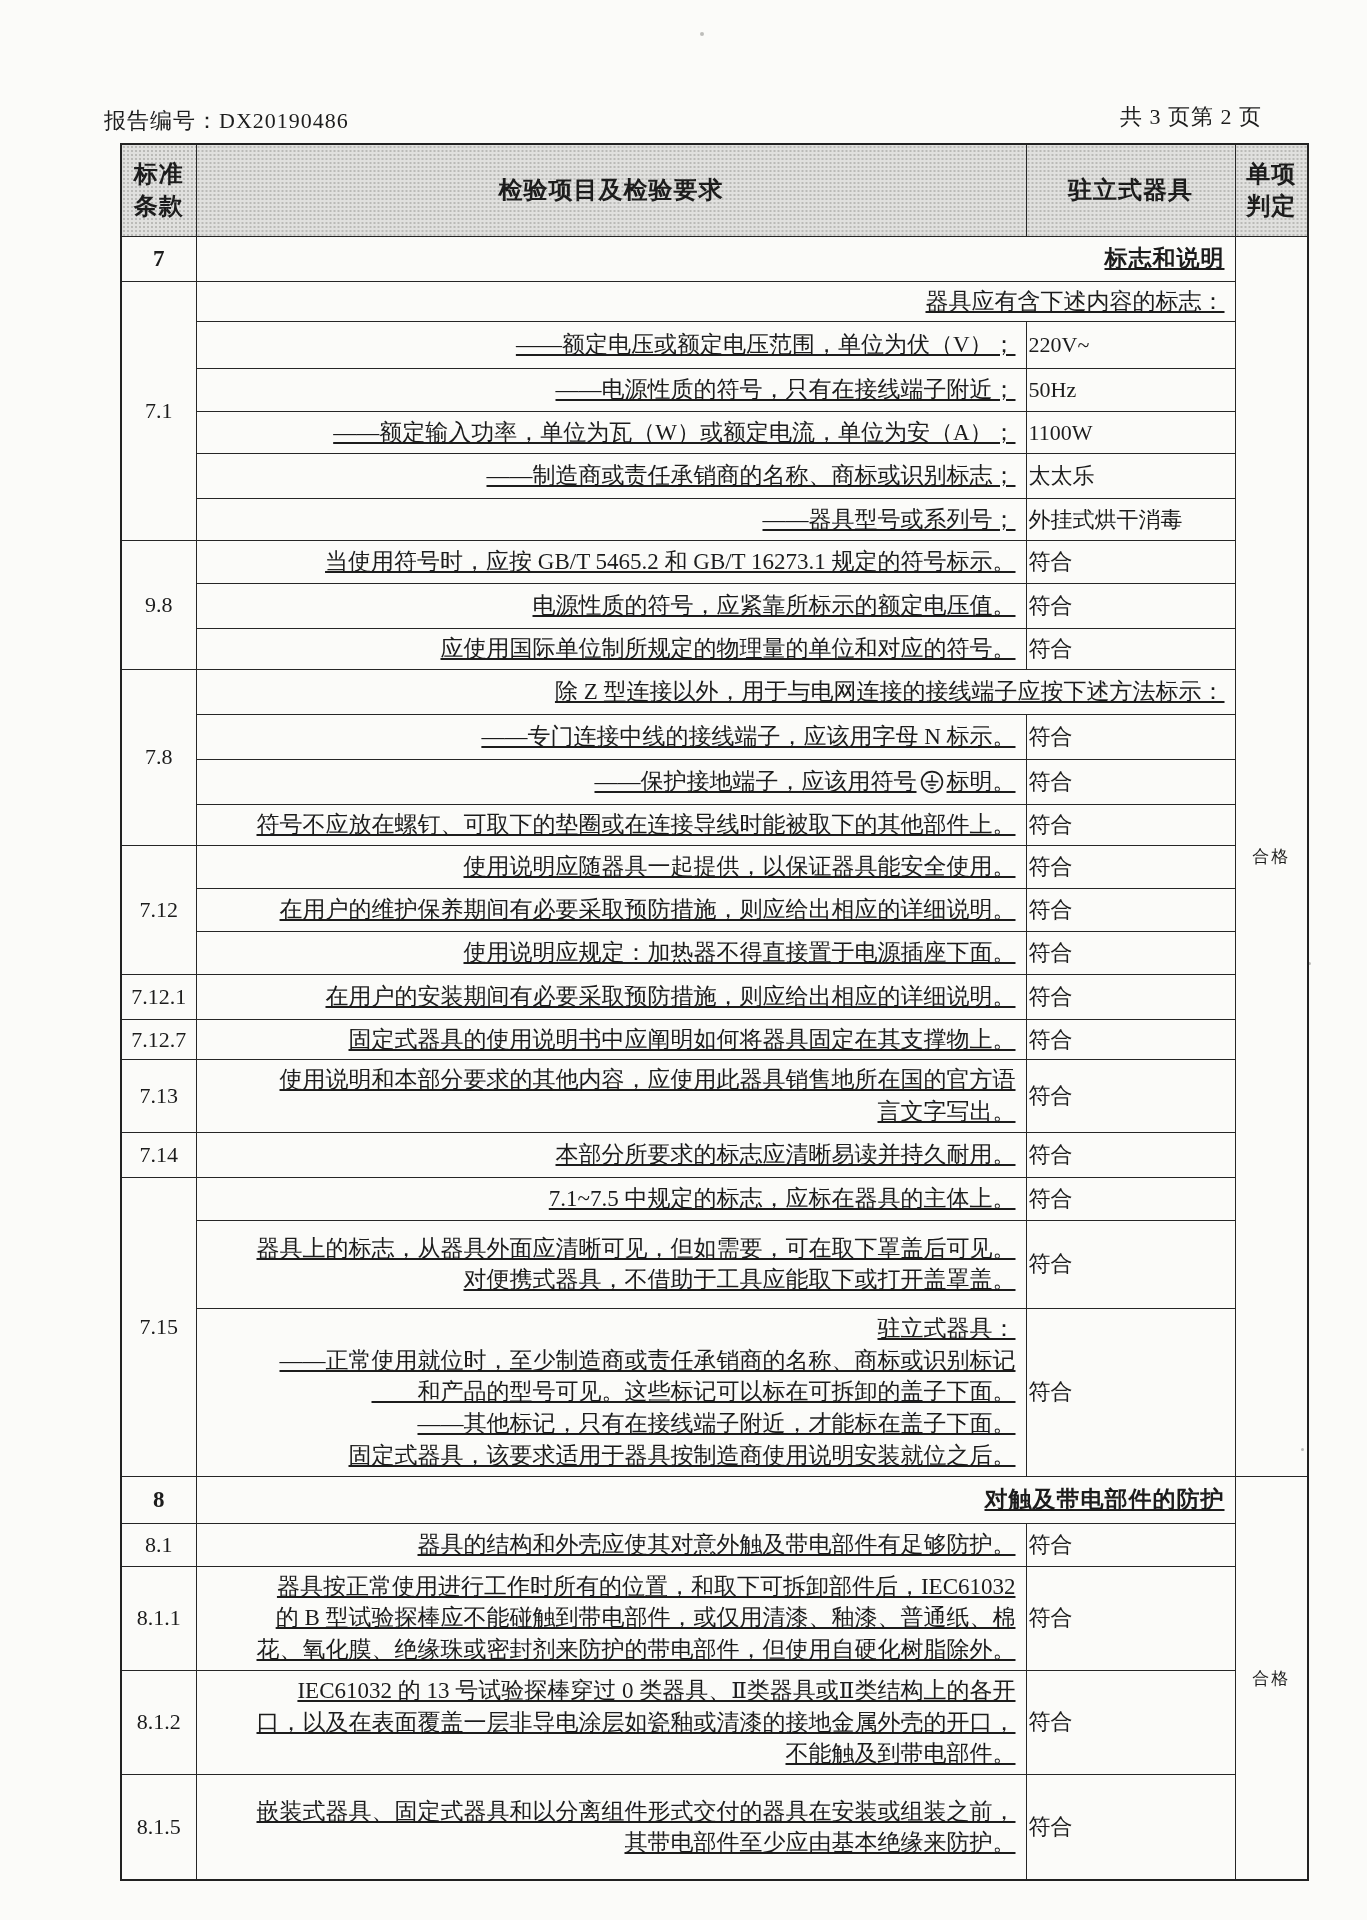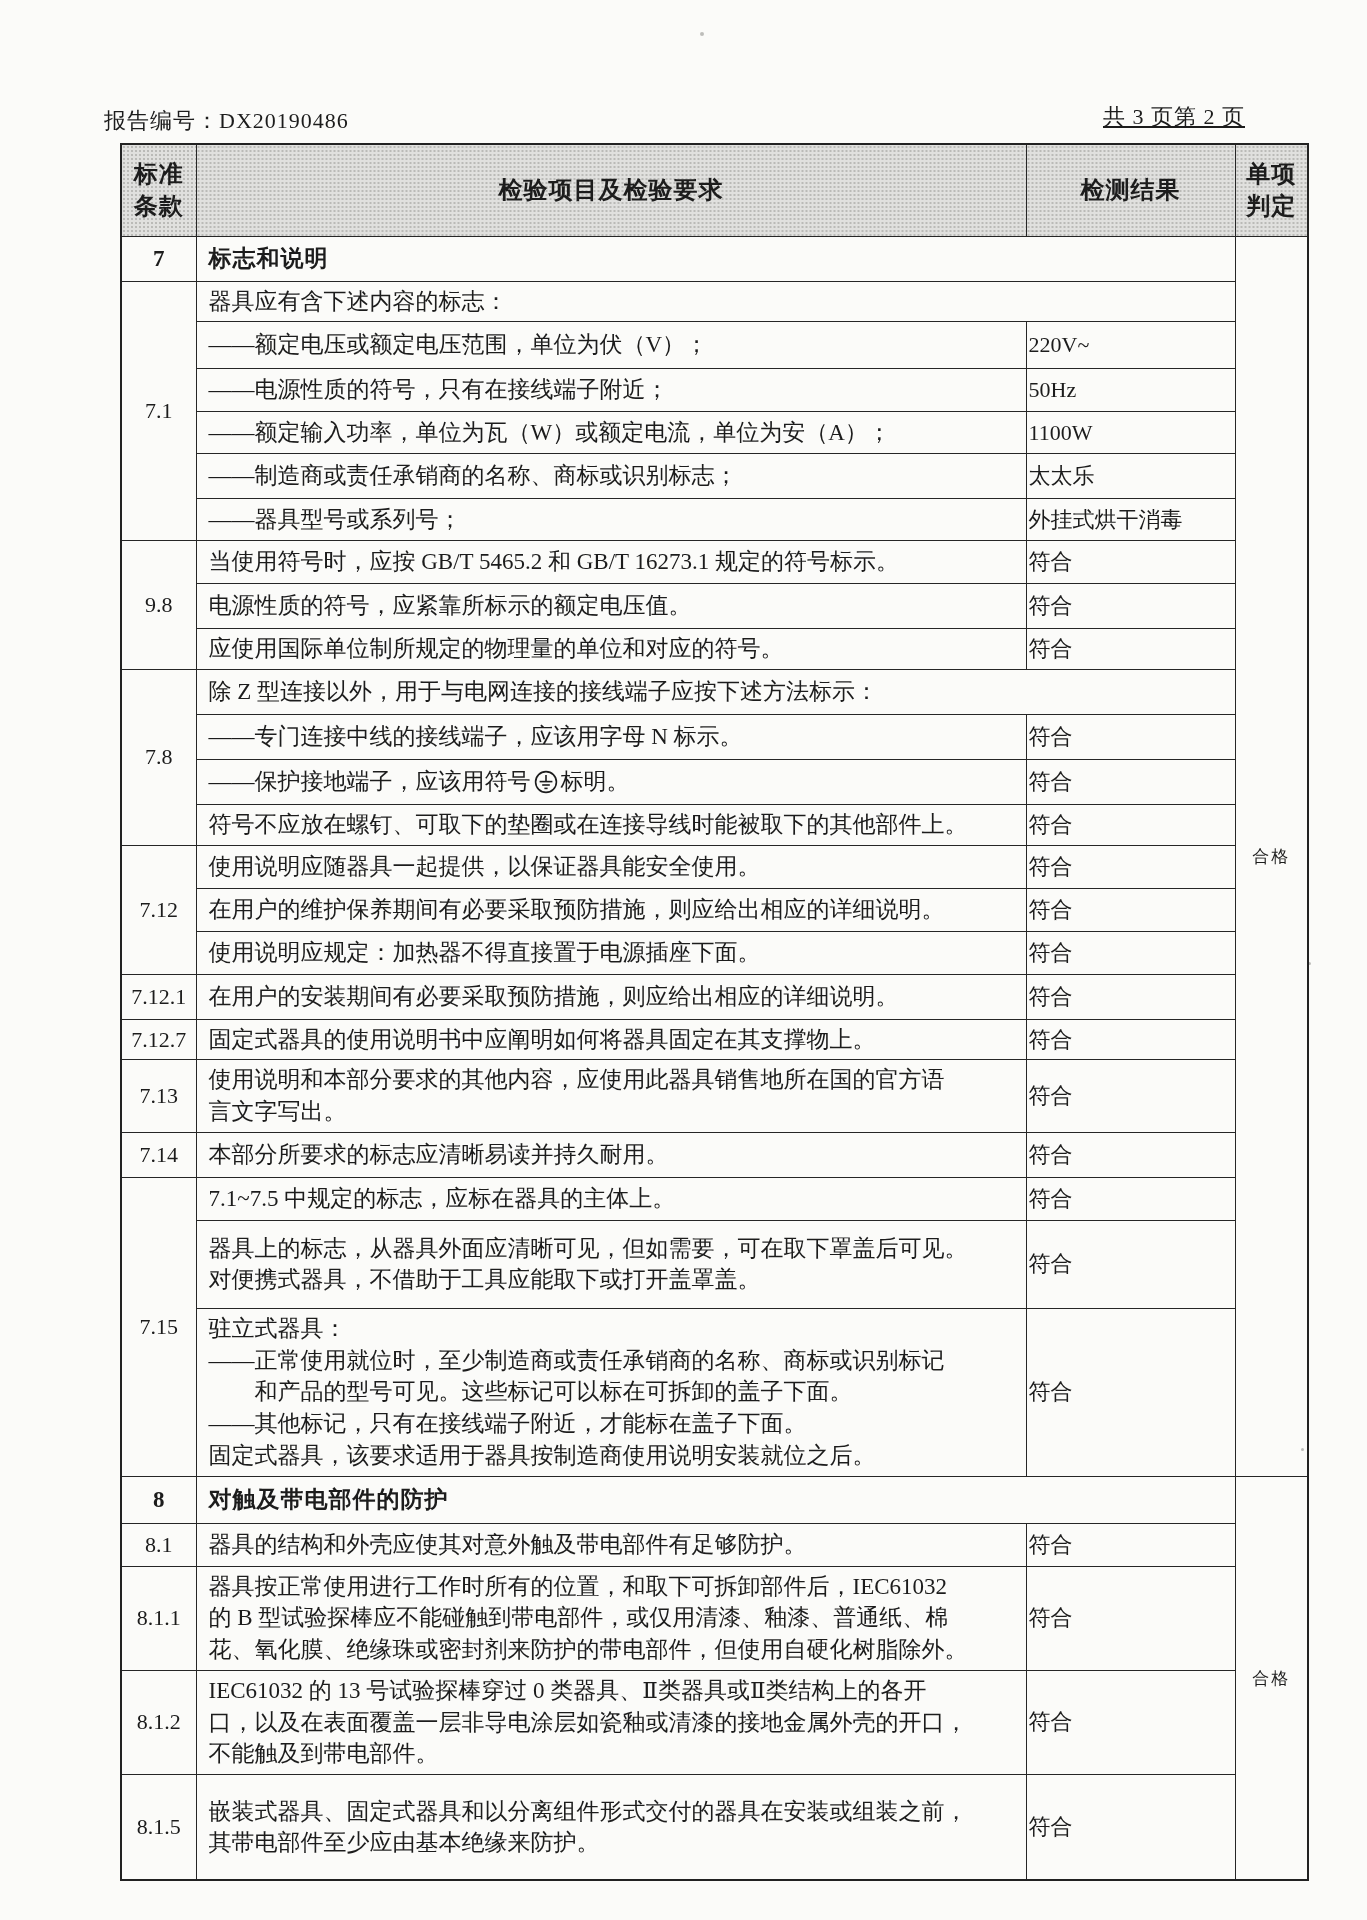--- a/index.html
+++ b/index.html
@@ -4,21 +4,21 @@
 <style>
   html,body { margin:0; padding:0; }
   .page {
     position:relative; width:1367px; height:1920px;
     background:#fbfbf9; overflow:hidden;
     font-family:"Liberation Serif","DejaVu Serif",serif;
     color:#1c1c1c;
   }
   .meta { position:absolute; font-size:22px; letter-spacing:1px; }
   .report-no { left:104px; top:106px; }
-  .page-indicator { right:122px; top:102px;text-decoration:underline; }
+  .page-indicator { right:105px; top:102px; }
 
   table.report {
     position:absolute; left:90px; top:143px;
     width:1187px; border-collapse:collapse; table-layout:fixed;
     border:2.5px solid #222;
     margin-left:30px;
   }
   table.report td, table.report th {
     border:1.6px solid #262626;
     vertical-align:middle;
@@ -28,21 +28,21 @@
     background-color:#e0e0de;
     background-image:radial-gradient(#b9b9b6 0.7px, rgba(0,0,0,0) 0.9px);
     background-size:4px 4px;
     font-weight:bold; font-size:24px; text-align:center;
     white-space:pre-line; line-height:1.35; letter-spacing:1px;
   }
   td.clause { text-align:center; font-size:22px; padding:2px; }
   td.clause.sec { font-weight:bold; font-size:23px; }
   td.item {
     font-size:23px; padding:4px 10px 4px 12px;
-    white-space:pre-line; line-height:1.38; text-align:left;
+    white-space:pre-line; line-height:1.38; text-align:right;text-decoration:underline;
   }
   td.item.section-title { font-weight:bold; letter-spacing:1px; }
   td.result { font-size:22px; padding:2px; }
   td.verdict { text-align:center; font-size:17px; letter-spacing:2px; }
   .earth-sym { display:inline-block; vertical-align:-5px; margin:0 3px; }
   .speck { position:absolute; background:#8a8a86; border-radius:50%; opacity:.55; }
 </style>
 </head>
 <body>
 
@@ -61,21 +61,21 @@
       <col style="width:75px">
         <col style="width:830px">
         <col style="width:209px">
         <col style="width:73px">
     </colgroup>
     <tbody>
         <tr style="height:92px">
       <th class="hdr">标准
 条款</th>
       <th class="hdr">检验项目及检验要求</th>
-      <th class="hdr">检测结果</th>
+      <th class="hdr">驻立式器具</th>
       <th class="hdr">单项
 判定</th>
     </tr>
 
     <tr style="height:45px">
       <td class="clause sec">7</td>
       <td class="item section-title" colspan="2">标志和说明</td>
       <td class="verdict" rowspan="24">合格</td>
     </tr>
 

